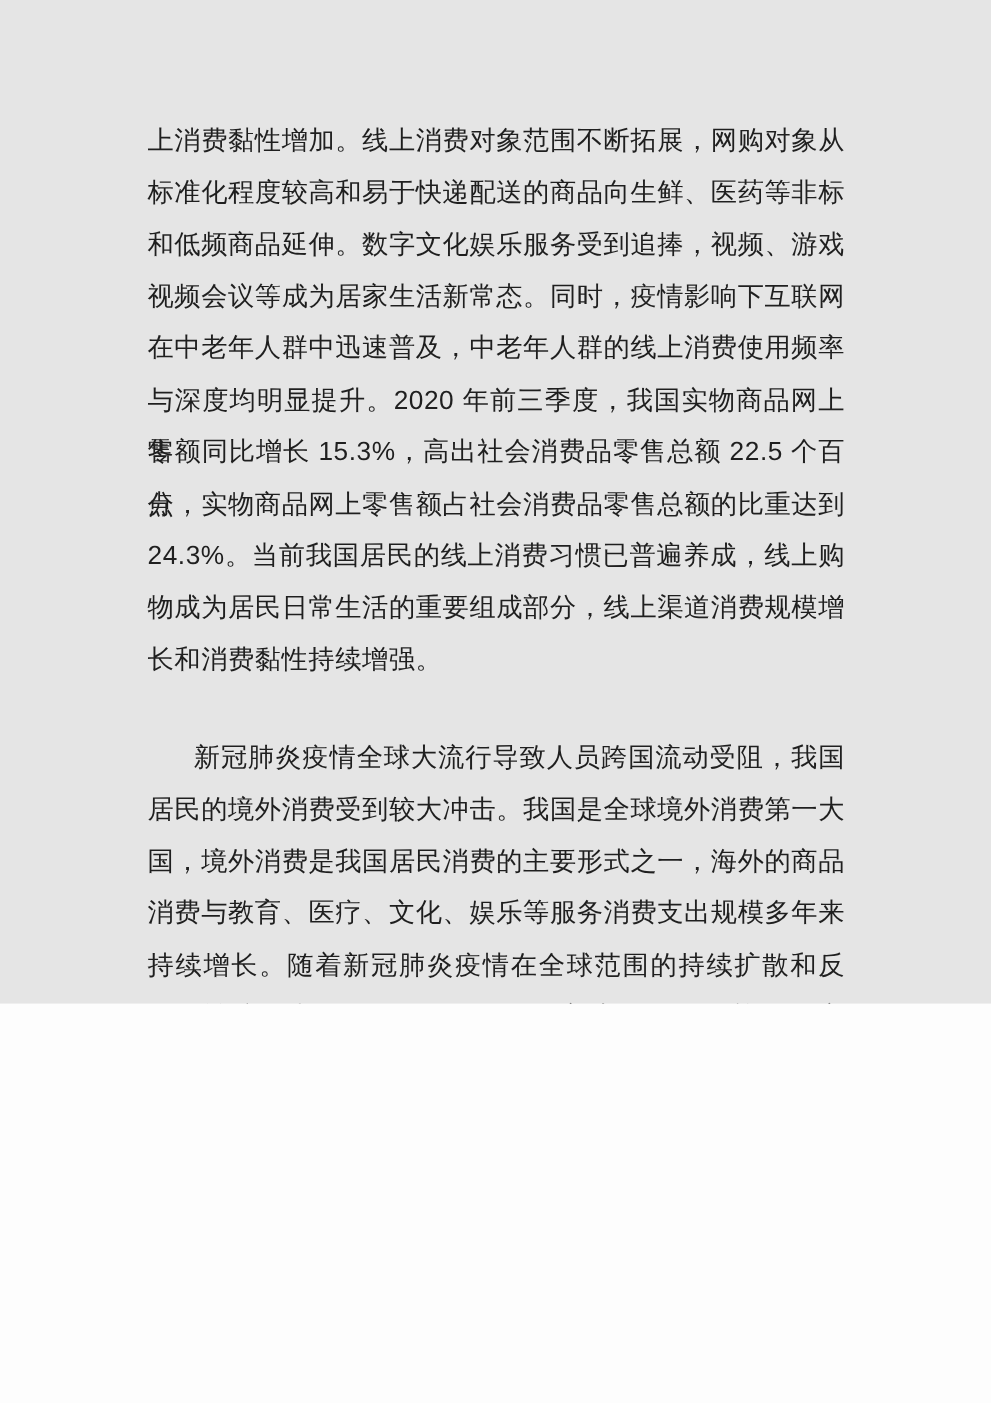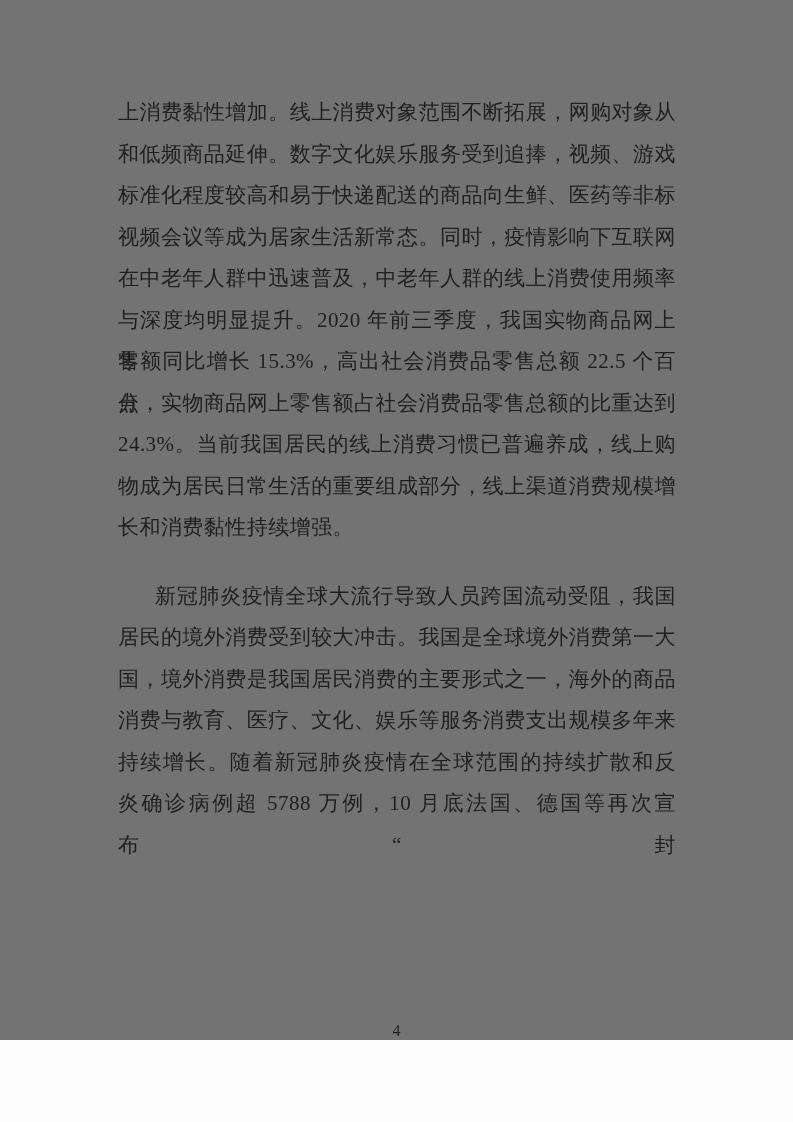--- a/index.html
+++ b/index.html
@@ -3,24 +3,24 @@
 <meta charset="utf-8">
 <style>
   html, body {
     margin: 0;
     padding: 0;
     background: #fdfdfd;
   }
   .page {
     position: relative;
     width: 793px;
-    height: 1040px;
-    background: #737373;
+    height: 803px;
+    background: #e5e5e5;
     overflow: hidden;
-    font-family: Liberation Serif, serif;
+    font-family: Liberation Sans, sans-serif;
     color: #1f1f1f;
   }
   .textblock {
     position: absolute;
     left: 118px;
     top: 92px;
     width: 558px;
   }
   .para .line {
     font-size: 21px;
@@ -41,21 +41,21 @@
   }
   .section-heading {
     margin: 26px 0 0 37px;
     font-size: 22px;
     line-height: 30px;
     font-weight: bold;
     color: #111111;
     letter-spacing: 1px;
   }
   .para-2 {
-    margin-top: 27px;
+    margin-top: 37px;
   }
   .page-footer {
     position: absolute;
     left: 0;
     top: 1021px;
     width: 793px;
     text-align: center;
   }
   .page-number {
     font-size: 16px;
@@ -63,22 +63,22 @@
     color: #1f1f1f;
   }
 </style>
 </head>
 <body>
 
 <div class="page">
   <div class="textblock">
     <div class="para para-1">
         <div class="line">上消费黏性增加。线上消费对象范围不断拓展，网购对象从</div>
+        <div class="line">标准化程度较高和易于快递配送的商品向生鲜、医药等非标</div>
         <div class="line">和低频商品延伸。数字文化娱乐服务受到追捧，视频、游戏</div>
-        <div class="line">标准化程度较高和易于快递配送的商品向生鲜、医药等非标</div>
         <div class="line">视频会议等成为居家生活新常态。同时，疫情影响下互联网</div>
         <div class="line">在中老年人群中迅速普及，中老年人群的线上消费使用频率</div>
         <div class="line">与深度均明显提升。2020 年前三季度，我国实物商品网上零</div>
         <div class="line">售额同比增长 15.3%，高出社会消费品零售总额 22.5 个百分</div>
         <div class="line">点，实物商品网上零售额占社会消费品零售总额的比重达到</div>
         <div class="line">24.3%。当前我国居民的线上消费习惯已普遍养成，线上购</div>
         <div class="line">物成为居民日常生活的重要组成部分，线上渠道消费规模增</div>
         <div class="line flush">长和消费黏性持续增强。</div>
       </div>
 

